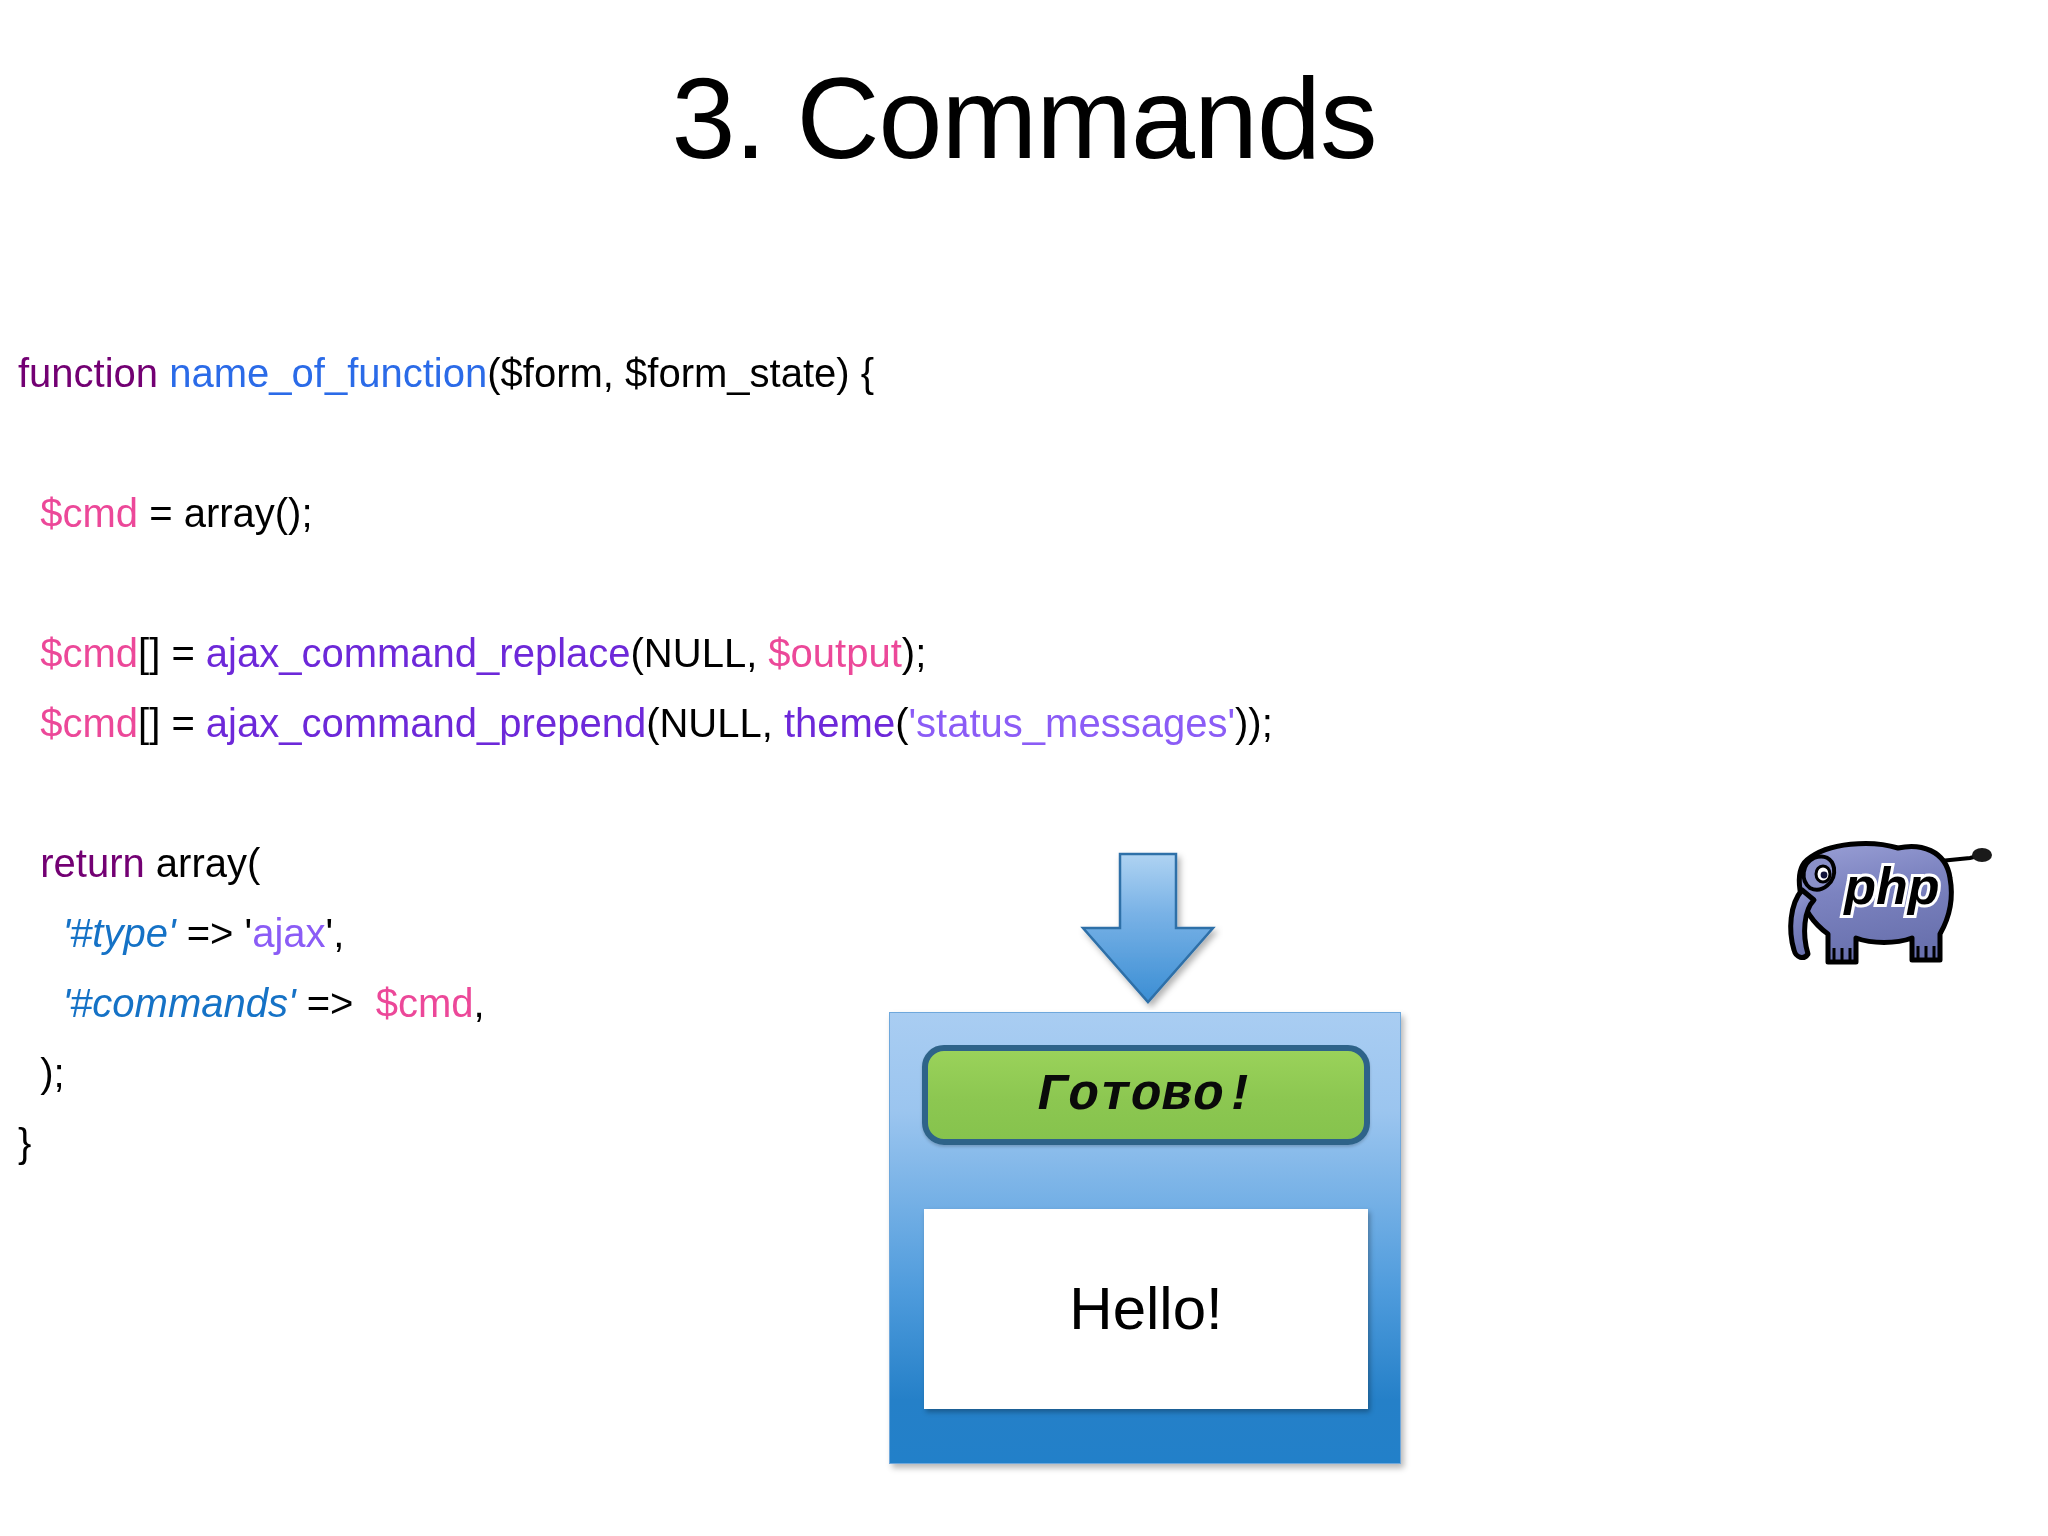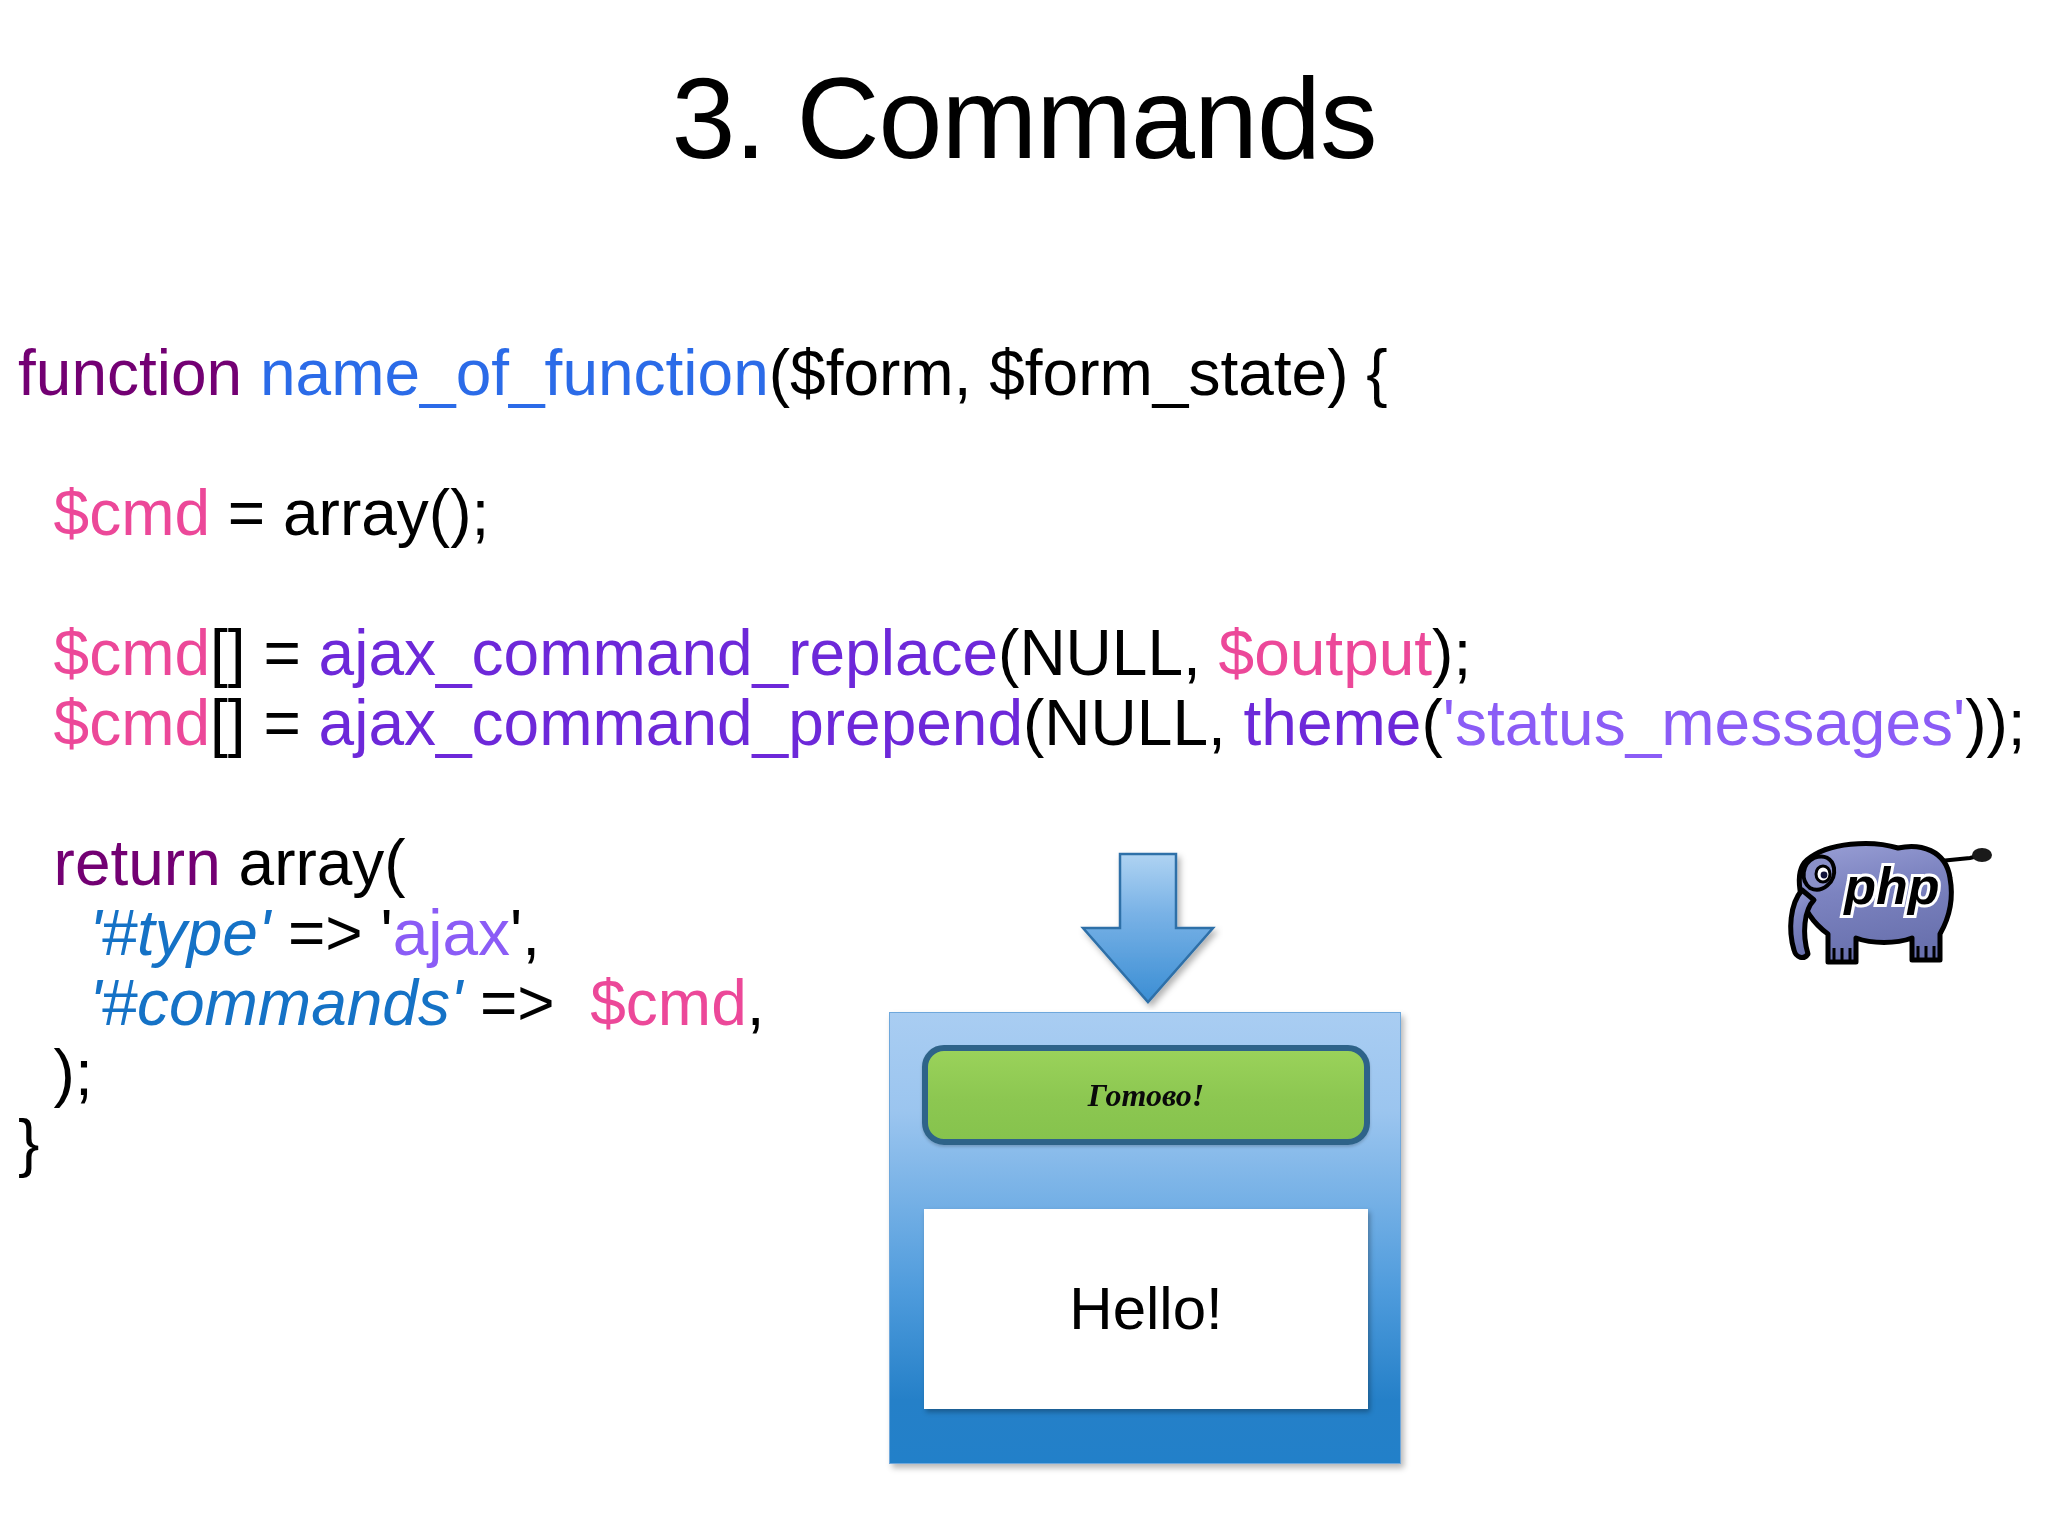--- a/index.html
+++ b/index.html
@@ -31,21 +31,21 @@
     line-height: 1.05;
     white-space: nowrap;
   }
 
   
   #code-block {
     position: absolute;
     left: 18px;
     top: 338px;
     font-family: "Liberation Sans", sans-serif;
-    font-size: 64px;
+    font-size: 40px;
     line-height: 70px;
     color: #000000;
     white-space: pre;
   }
   #code-block .code-line {
     height: 70px;
     white-space: pre;
   }
   #code-block .code-line.blank { height: 70px; }
 
@@ -87,22 +87,22 @@
     background: linear-gradient(to bottom, #9AD25A 0%, #8CC751 55%, #86C34D 100%);
     border: 6px solid #2E6389;
     border-radius: 22px;
     box-sizing: border-box;
     display: flex;
     align-items: center;
     justify-content: center;
     box-shadow: 0 2px 3px rgba(0,0,0,0.18);
   }
   #status-message-text {
-    font-family: Liberation Serif, serif;
-    font-size: 32px;
+    font-family: Liberation Mono, monospace;
+    font-size: 52px;
     font-weight: bold;
     font-style: italic;
     color: #0A0A0A;
     letter-spacing: 0px;
     white-space: nowrap;
   }
   #output-area {
     position: absolute;
     left: 34px;
     top: 196px;

